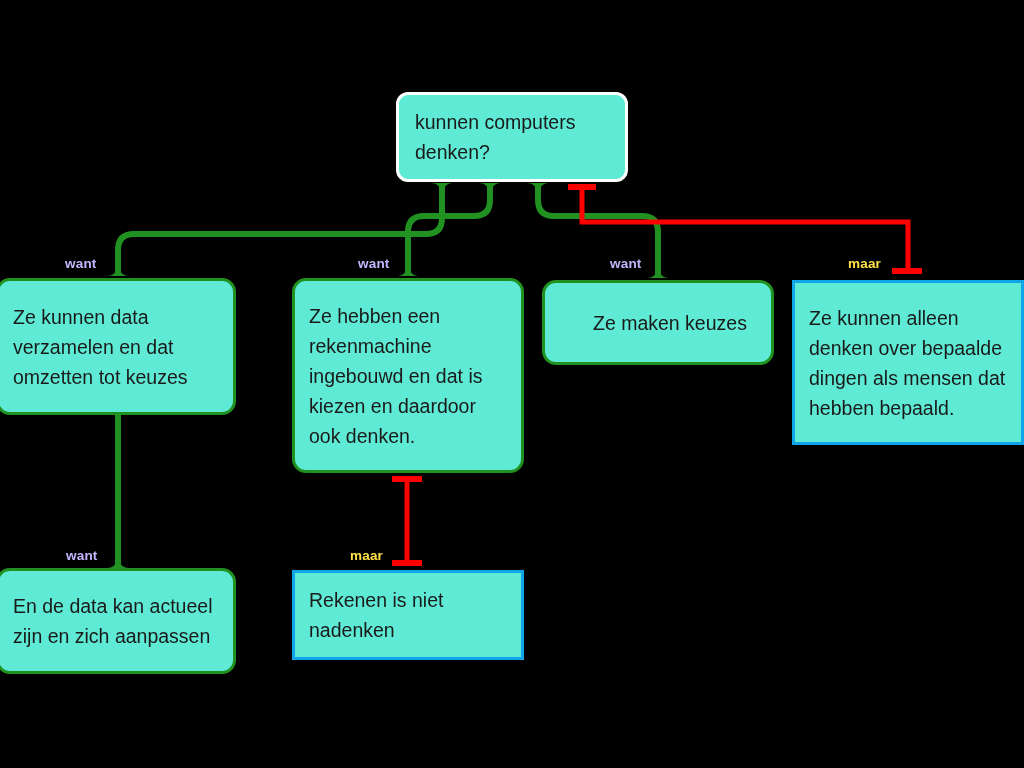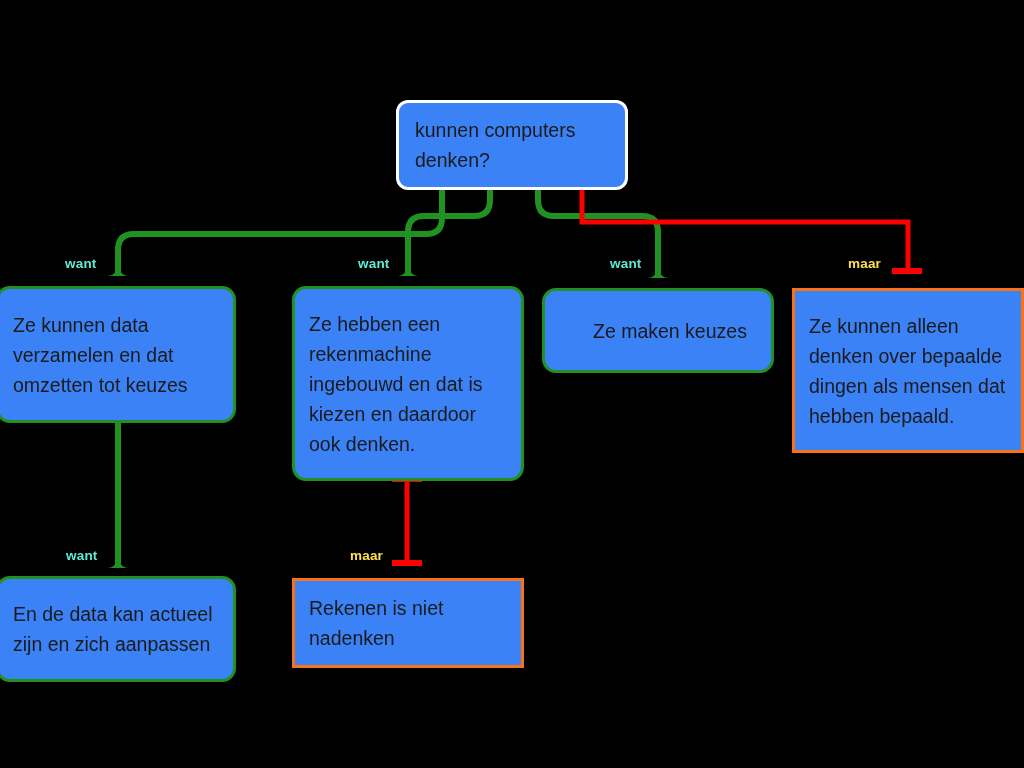--- a/index.html
+++ b/index.html
@@ -22,59 +22,58 @@
   #wires {
     position: absolute;
     left: 0;
     top: 0;
     width: 1024px;
     height: 768px;
     pointer-events: none;
   }
   .node {
     position: absolute;
-    background: #3b82f6;
+    background: #5eead4;
     box-sizing: border-box;
     display: flex;
     align-items: center;
     z-index: 5;
-    margin-top: 8px;
   }
   .node .node-text {
     display: block;
     width: 100%;
     color: #1a1a1a;
     font-size: 19.5px;
     line-height: 30px;
     white-space: pre-line;
   }
   .node-root {
     border: 3px solid #ffffff;
     border-radius: 12px;
     padding: 12px 16px;
   }
   .node-green {
     border: 3px solid #219121;
     border-radius: 14px;
     padding: 10px 14px;
   }
   .node-red {
-    border: 3px solid #f97316;
+    border: 3px solid #0ea5e9;
     border-radius: 0px;
     padding: 10px 14px;
   }
   .edge-label {
     position: absolute;
     font-size: 13.5px;
     font-weight: bold;
     letter-spacing: 0.2px;
     z-index: 6;
     white-space: nowrap;
   }
-  .edge-label-want { color: #5eead4; }
+  .edge-label-want { color: #c4b5fd; }
   .edge-label-maar { color: #fde047; }
 </style>
 </head>
 <body>
 
 <div id="canvas">
 
   <svg id="wires" viewBox="0 0 1024 768" xmlns="http://www.w3.org/2000/svg">
 
     <g>

